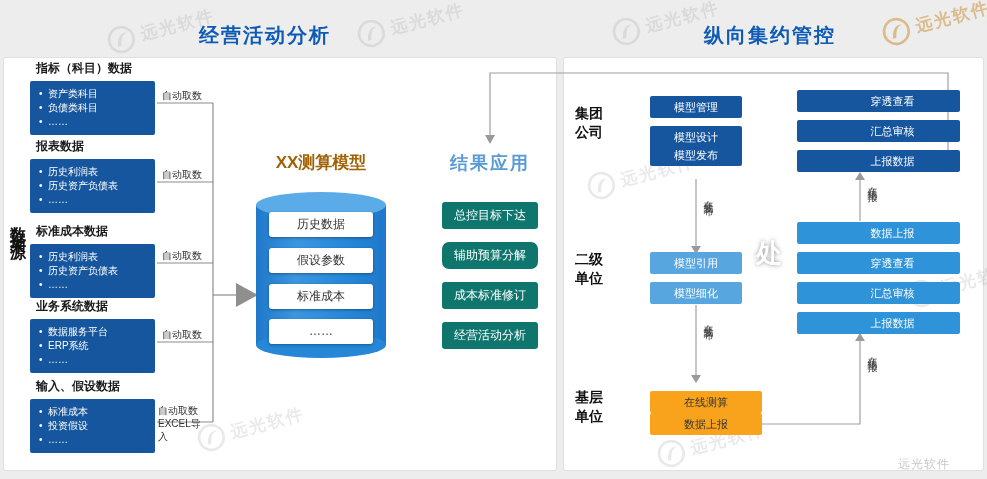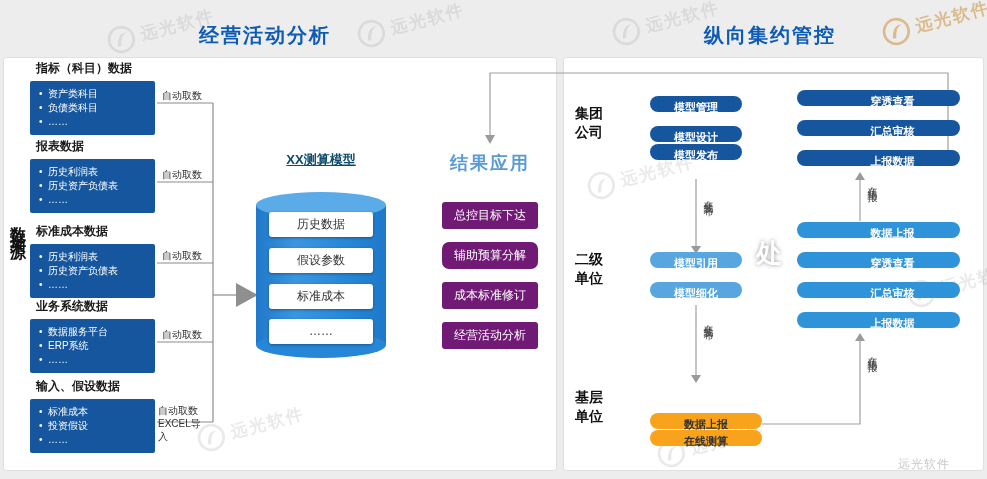--- a/index.html
+++ b/index.html
@@ -20,29 +20,29 @@
   .grp-item::before { content:"•"; position:absolute; left:1px; }
   .auto-label { position:absolute; font-size:10px; color:#333; line-height:13px; white-space:pre-line; z-index:3; }
   .vside { position:absolute; writing-mode:vertical-rl; font-size:16px; font-weight:bold; letter-spacing:6px; color:#111; z-index:3; }
 
   
   .cyl { position:absolute; left:256px; top:192px; width:130px; height:166px; z-index:3; }
   .cyl-top { position:absolute; left:0; right:0; top:0; height:26px; border-radius:50%; background:#5aabe8; z-index:2; }
   .cyl-mid { position:absolute; left:0; right:0; top:13px; bottom:13px; background:linear-gradient(90deg,#1f78c9,#3b96e0 30%,#2687d8 70%,#1f78c9); }
   .cyl-bot { position:absolute; left:0; right:0; bottom:0; height:26px; border-radius:50%; background:#2687d8; }
   .cyl-item { position:absolute; left:13px; width:104px; height:25px; background:#fff; border-radius:3px; font-size:12px; color:#333; text-align:center; line-height:25px; box-shadow:0 1px 3px rgba(0,0,0,.35); z-index:3; }
-  .model-title { position:absolute; left:246px; top:151px; width:150px; text-align:center; font-size:13px; font-weight:bold; color:#0c4a6e; z-index:3;text-decoration:underline; }
+  .model-title { position:absolute; left:246px; top:151px; width:150px; text-align:center; font-size:17px; font-weight:bold; color:#a16207; z-index:3; }
 
   
   .result-title { position:absolute; left:440px; top:151px; width:100px; text-align:center; font-size:18px; font-weight:bold; color:#5b9bd5; letter-spacing:2px; z-index:3; }
-  .rbox { position:absolute; left:442px; width:96px; height:27px; line-height:27px; background:#701a75; border-radius:3px; color:#fff; font-size:12px; text-align:center; z-index:3; }
+  .rbox { position:absolute; left:442px; width:96px; height:27px; line-height:27px; background:#0f766e; border-radius:3px; color:#fff; font-size:12px; text-align:center; z-index:3; }
 
   
   .level-label { position:absolute; width:34px; font-size:14px; font-weight:bold; color:#111; line-height:19px; text-align:center; z-index:3; }
-  .flow-box { position:absolute; height:16px; line-height:22px; font-size:11px; text-align:center; color:#fff; border-radius:10px; z-index:3;font-weight:bold; }
+  .flow-box { position:absolute; height:22px; line-height:22px; font-size:11px; text-align:center; color:#fff; border-radius:2px; z-index:3; }
   .bb-dark   { background:#15569f; }
   .bb-mid    { background:#2e93d8; }
   .bb-light  { background:#57a6df; }
   .bb-orange { background:#f9a31d; color:#333; }
   .col-a { left:650px; width:92px; }
   .col-b { left:797px; width:135px;padding-left:28px; }
   .col-c { left:650px; width:112px; }
   .conn-label { position:absolute; writing-mode:vertical-rl; font-size:10px; color:#444; letter-spacing:2px; z-index:3; }
 
   .overlay-char { position:absolute; left:756px; top:236px; color:#fff; font-size:26px; font-weight:bold; text-shadow:0 0 4px rgba(140,140,140,.9); z-index:4; }
@@ -240,21 +240,21 @@
   <div class="flow-box bb-dark col-b" style="top:120px;">汇总审核</div>
   <div class="flow-box bb-dark col-b" style="top:150px;">上报数据</div>
 
   <div class="flow-box bb-light col-a" style="top:252px;">模型引用</div>
   <div class="flow-box bb-light col-a" style="top:282px;">模型细化</div>
   <div class="flow-box bb-mid col-b" style="top:222px;">数据上报</div>
   <div class="flow-box bb-mid col-b" style="top:252px;">穿透查看</div>
   <div class="flow-box bb-mid col-b" style="top:282px;">汇总审核</div>
   <div class="flow-box bb-mid col-b" style="top:312px;">上报数据</div>
 
-  <div class="flow-box bb-orange col-c" style="top:391px;margin-top:39px;">在线测算</div>
+  <div class="flow-box bb-orange col-c" style="top:391px;">在线测算</div>
   <div class="flow-box bb-orange col-c" style="top:413px;">数据上报</div>
 
   <div class="conn-label" style="left:701px; top:192px;">在线发布</div>
   <div class="conn-label" style="left:701px; top:316px;">在线发布</div>
   <div class="conn-label" style="left:865px; top:178px;">在线上报</div>
   <div class="conn-label" style="left:865px; top:348px;">在线上报</div>
 
   <div class="overlay-char">处</div>
 
 </div>

